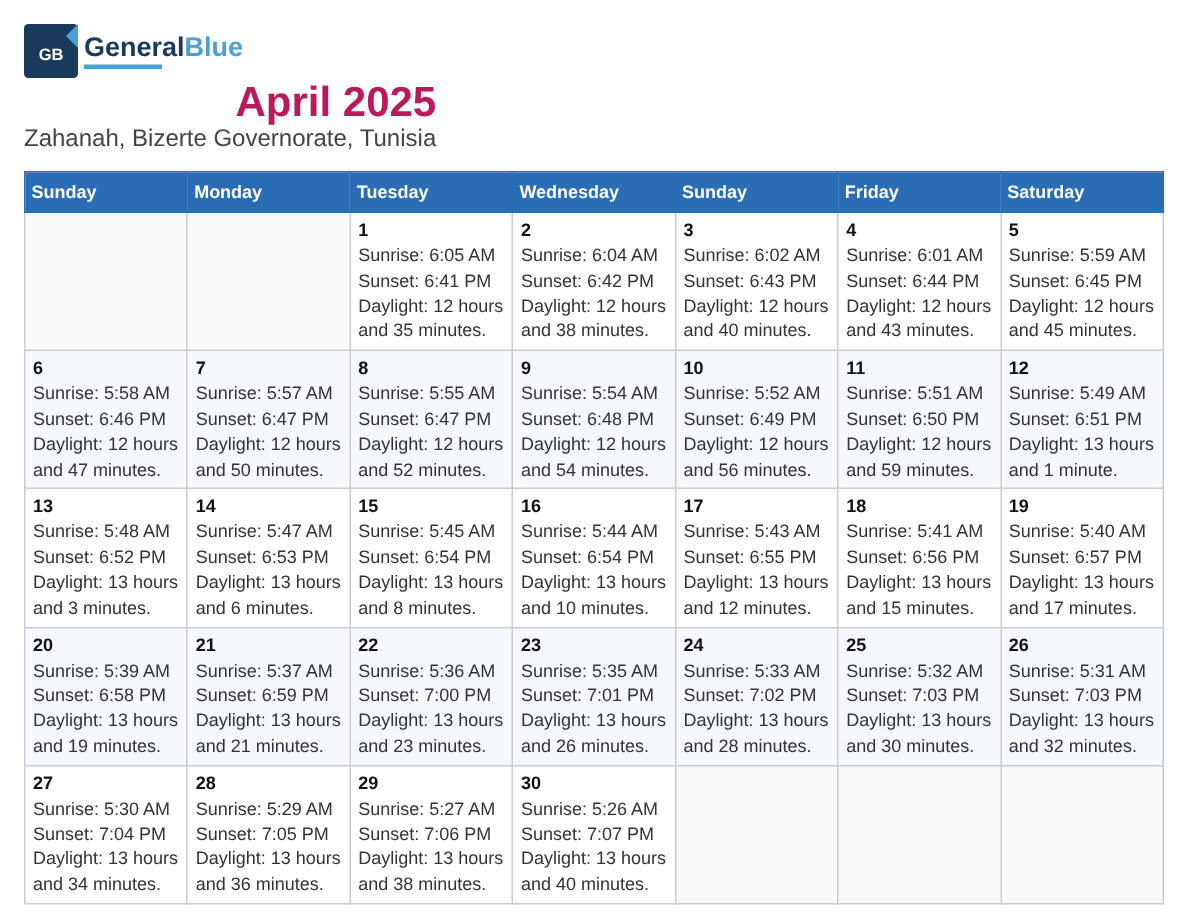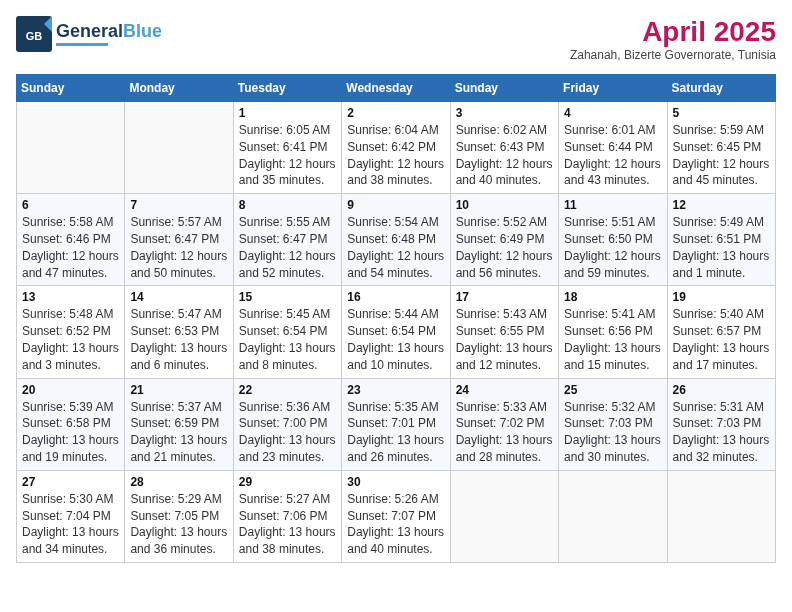--- a/index.html
+++ b/index.html
@@ -8,36 +8,37 @@
       background: #fff;
       width: 792px;
       min-height: 612px;
       padding: 16px;
     }
     .header {
       display: flex;
       justify-content: space-between;
       align-items: flex-start;
       margin-bottom: 12px;
+      flex-direction: column;
     }
     .logo {
       display: flex;
       flex-direction: column;
       align-items: flex-start;
     }
     .title-block {
       text-align: right;
     }
     .month-title {
       font-size: 28px;
       font-weight: bold;
       color: #be185d;
     }
     .location-title {
-      font-size: 12px;
+      font-size: 16px;
       color: #444;
       text-align: center;
     }
     .calendar {
       width: 100%;
       border-collapse: collapse;
       font-size: 11px;
     }
     .calendar th {
       background: #2a6db5;

